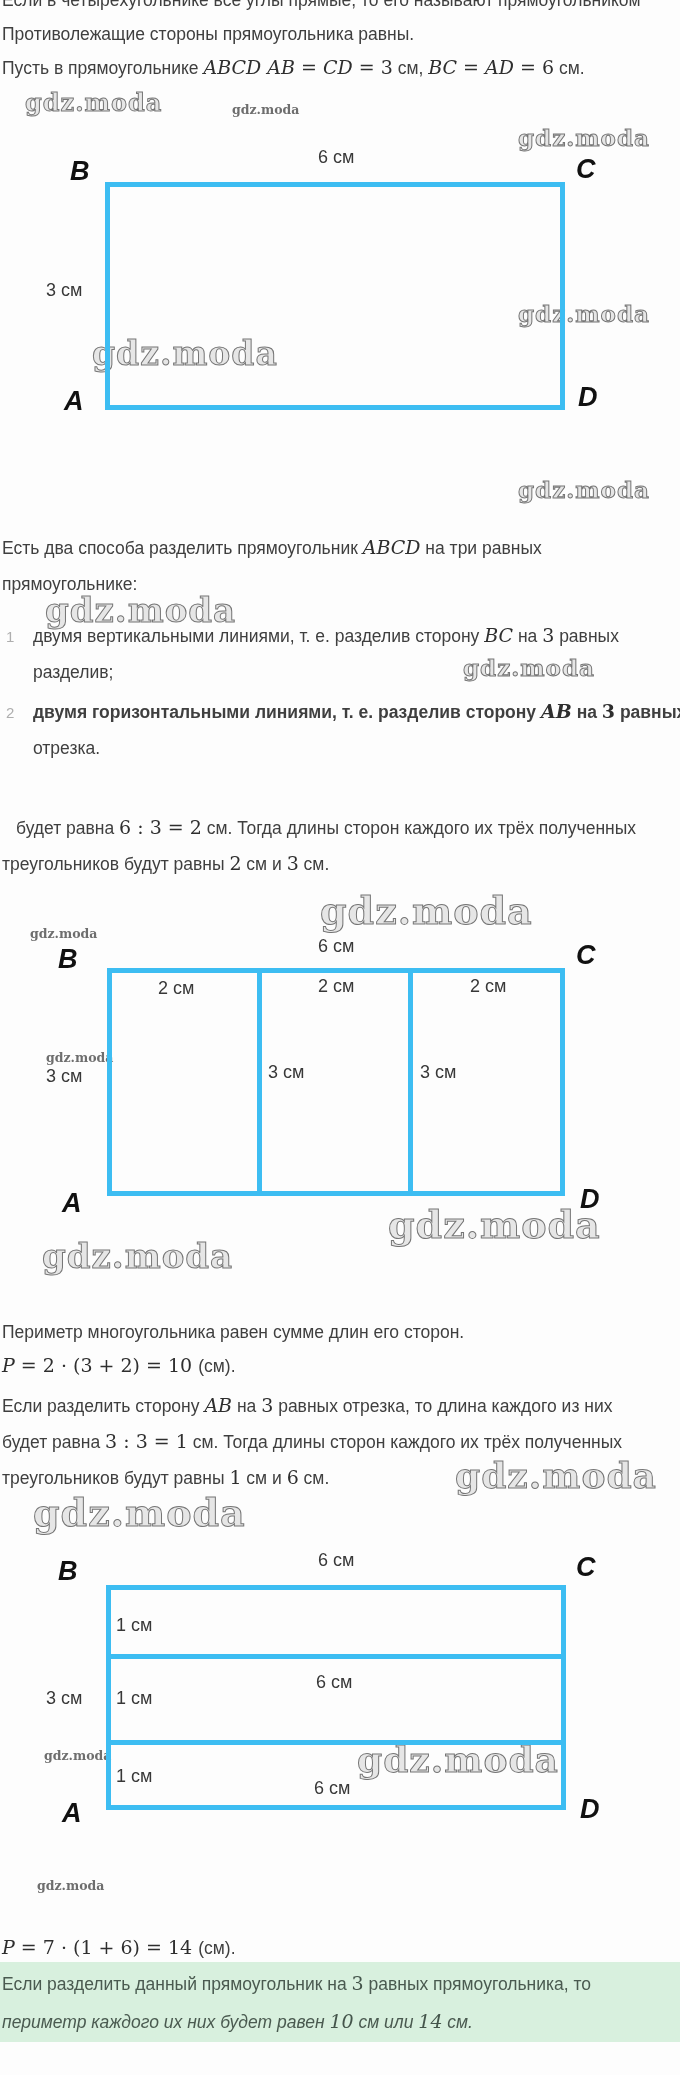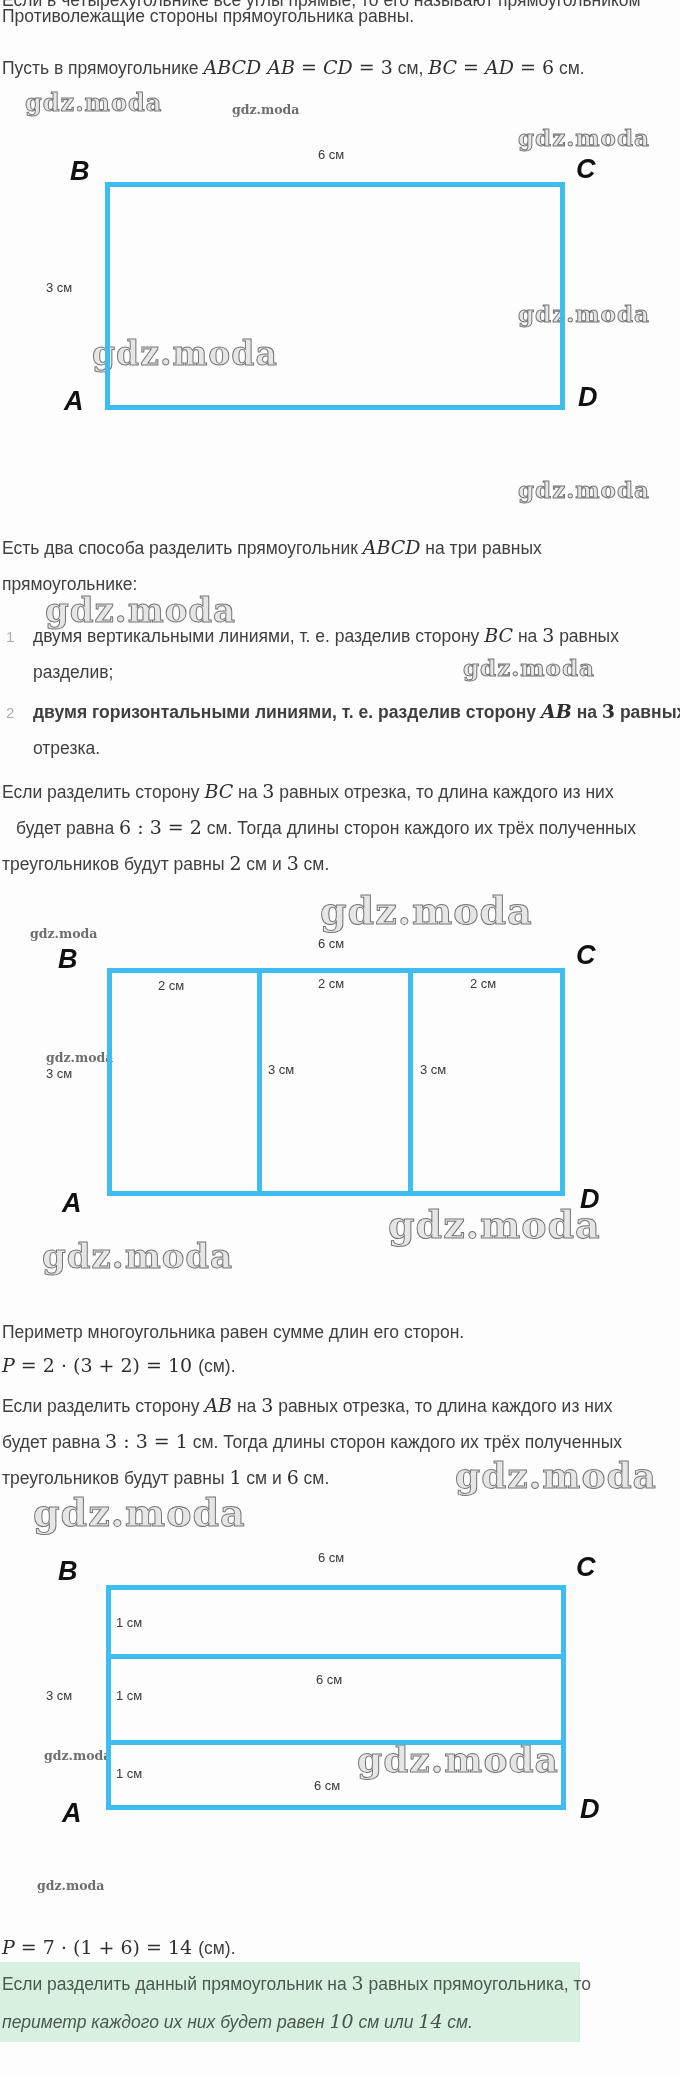--- a/index.html
+++ b/index.html
@@ -3,31 +3,31 @@
 <meta charset="utf-8">
 <style>
   html,body{margin:0;padding:0;background:#ffffff;}
   #page{position:relative;width:680px;height:2075px;background:#fdfdfd;overflow:hidden;
         font-family:"Liberation Sans",sans-serif;color:#3f3f3f;}
   .line{position:absolute;white-space:nowrap;font-size:17.5px;line-height:1.2;}
   .seg-sans{font-family:"Liberation Sans",sans-serif;font-size:17.5px;}
   .seg-mi{font-family:"DejaVu Serif",serif;font-style:italic;font-size:19px;color:#2e2e2e;}
   .seg-mn{font-family:"DejaVu Serif",serif;font-size:19px;color:#2e2e2e;}
   .list-num{position:absolute;font-size:15px;color:#aeaeae;}
-  .dim{position:absolute;white-space:nowrap;font-size:13px;color:#383838;}
+  .dim{position:absolute;white-space:nowrap;font-size:18px;color:#383838;}
   .corner{position:absolute;font-family:"Liberation Sans",sans-serif;font-weight:bold;
           font-style:italic;font-size:27px;color:#111;}
   .rect-border{position:absolute;border:5px solid #3dbdf2;background:transparent;}
   .divider-v{position:absolute;width:5px;background:#3dbdf2;}
   .divider-h{position:absolute;height:5px;background:#3dbdf2;}
   .wm{position:absolute;font-family:"DejaVu Serif",serif;font-weight:700;white-space:nowrap;}
   .wm-outline{color:rgba(150,150,150,0.22);-webkit-text-stroke:1px rgba(95,95,95,0.85);
               letter-spacing:1px;}
   .wm-sm{font-size:12.5px;color:#6e6e6e;}
-  .highlight{position:absolute;left:0;width:580px;background:#d8f0de;}
+  .highlight{position:absolute;left:0;width:680px;background:#d8f0de;}
   .highlight .line{color:#4a5a50;}
   .highlight .seg-mn,.highlight .seg-mi{color:#44554b;}
 </style>
 </head>
 <body>
 
 <div id="page">
 
   <div class="wm wm-outline" style="left:25px;top:88px;font-size:24px;">gdz.moda</div>
   <div class="wm wm-sm" style="left:232px;top:102px;">gdz.moda</div>
@@ -42,42 +42,41 @@
   <div class="wm wm-sm" style="left:46px;top:1050px;">gdz.moda</div>
   <div class="wm wm-outline" style="left:388px;top:1202px;font-size:38px;">gdz.moda</div>
   <div class="wm wm-outline" style="left:42px;top:1236px;font-size:34px;">gdz.moda</div>
   <div class="wm wm-outline" style="left:455px;top:1454px;font-size:36px;">gdz.moda</div>
   <div class="wm wm-outline" style="left:33px;top:1490px;font-size:38px;">gdz.moda</div>
   <div class="wm wm-sm" style="left:44px;top:1748px;">gdz.moda</div>
   <div class="wm wm-outline" style="left:357px;top:1738px;font-size:36px;">gdz.moda</div>
   <div class="wm wm-sm" style="left:37px;top:1878px;">gdz.moda</div>
 
   <div class="line" style="left:2px;top:-10px;">Если в четырёхугольнике все углы прямые, то его называют прямоугольником</div>
-  <div class="line" style="left:2px;top:6px;">Противолежащие стороны прямоугольника равны.</div>
+  <div class="line" style="left:2px;top:24px;">Противолежащие стороны прямоугольника равны.</div>
   <div class="line" style="left:2px;top:56px;"><span class="seg-sans">Пусть в прямоугольнике </span><span class="seg-mi">ABCD</span><span class="seg-mn"> </span><span class="seg-mi">AB</span><span class="seg-mn"> = </span><span class="seg-mi">CD</span><span class="seg-mn"> = 3</span><span class="seg-sans"> см, </span><span class="seg-mi">BC</span><span class="seg-mn"> = </span><span class="seg-mi">AD</span><span class="seg-mn"> = 6</span><span class="seg-sans"> см.</span></div>
 
   <div class="dim" style="left:318px;top:147px;">6 см</div>
   <div class="corner" style="left:70px;top:156px;">B</div>
   <div class="corner" style="left:576px;top:154px;">C</div>
   <div class="rect-border" style="left:105px;top:182px;width:450px;height:218px;"></div>
   <div class="dim" style="left:46px;top:280px;">3 см</div>
   <div class="corner" style="left:64px;top:386px;">A</div>
   <div class="corner" style="left:578px;top:382px;">D</div>
 
   <div class="line" style="left:2px;top:536px;"><span class="seg-sans">Есть два способа разделить прямоугольник </span><span class="seg-mi">ABCD</span><span class="seg-sans"> на три равных</span></div>
   <div class="line" style="left:2px;top:574px;">прямоугольнике:</div>
 
   <div class="list-num" style="left:6px;top:628px;">1</div>
   <div class="line" style="left:33px;top:624px;"><span class="seg-sans">двумя вертикальными линиями, т. е. разделив сторону </span><span class="seg-mi">BC</span><span class="seg-sans"> на </span><span class="seg-mn">3</span><span class="seg-sans"> равных</span></div>
   <div class="line" style="left:33px;top:662px;">разделив;</div>
   <div class="list-num" style="left:6px;top:704px;">2</div>
   <div class="line" style="left:33px;top:700px;font-weight:bold;"><span class="seg-sans">двумя горизонтальными линиями, т. е. разделив сторону </span><span class="seg-mi">AB</span><span class="seg-sans"> на </span><span class="seg-mn">3</span><span class="seg-sans"> равных</span></div>
   <div class="line" style="left:33px;top:738px;">отрезка.</div>
 
-  <div class="line" style="left:2px;top:780px;"><span class="seg-sans">Если разделить сторону </span><span class="seg-mi">BC</span><span class="seg-sans"> на </span><span class="seg-mn">3</span><span class="seg-sans"> равных отрезка, то длина каждого из них</span></div>
   <div class="line" style="left:16px;top:816px;"><span class="seg-sans">будет равна </span><span class="seg-mn">6 : 3 = 2</span><span class="seg-sans"> см. Тогда длины сторон каждого их трёх полученных</span></div>
   <div class="line" style="left:2px;top:852px;"><span class="seg-sans">треугольников будут равны </span><span class="seg-mn">2</span><span class="seg-sans"> см и </span><span class="seg-mn">3</span><span class="seg-sans"> см.</span></div>
 
   <div class="dim" style="left:318px;top:936px;">6 см</div>
   <div class="corner" style="left:58px;top:944px;">B</div>
   <div class="corner" style="left:576px;top:940px;">C</div>
   <div class="rect-border" style="left:107px;top:968px;width:448px;height:218px;"></div>
   <div class="divider-v" style="left:257px;top:968px;height:228px;"></div>
   <div class="divider-v" style="left:408px;top:968px;height:228px;"></div>
   <div class="dim" style="left:158px;top:978px;">2 см</div>

